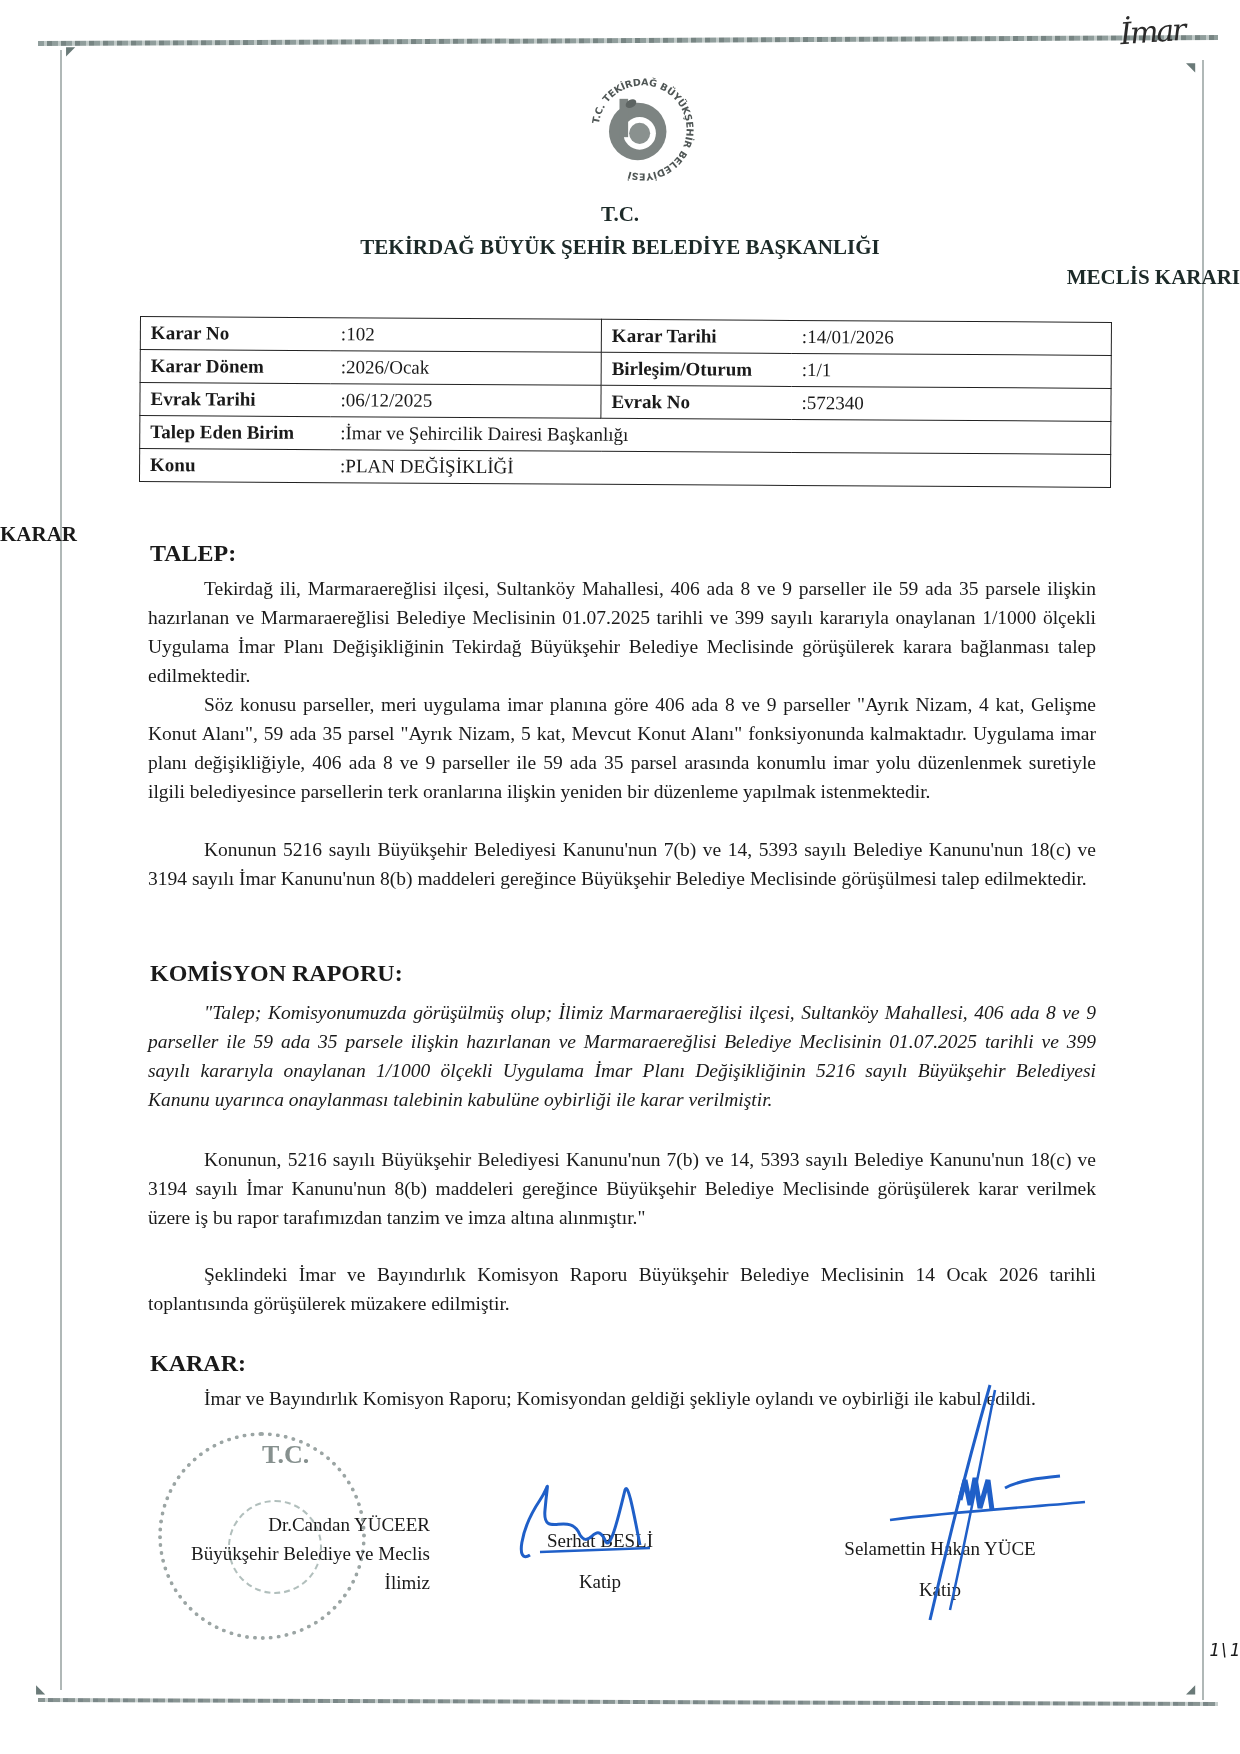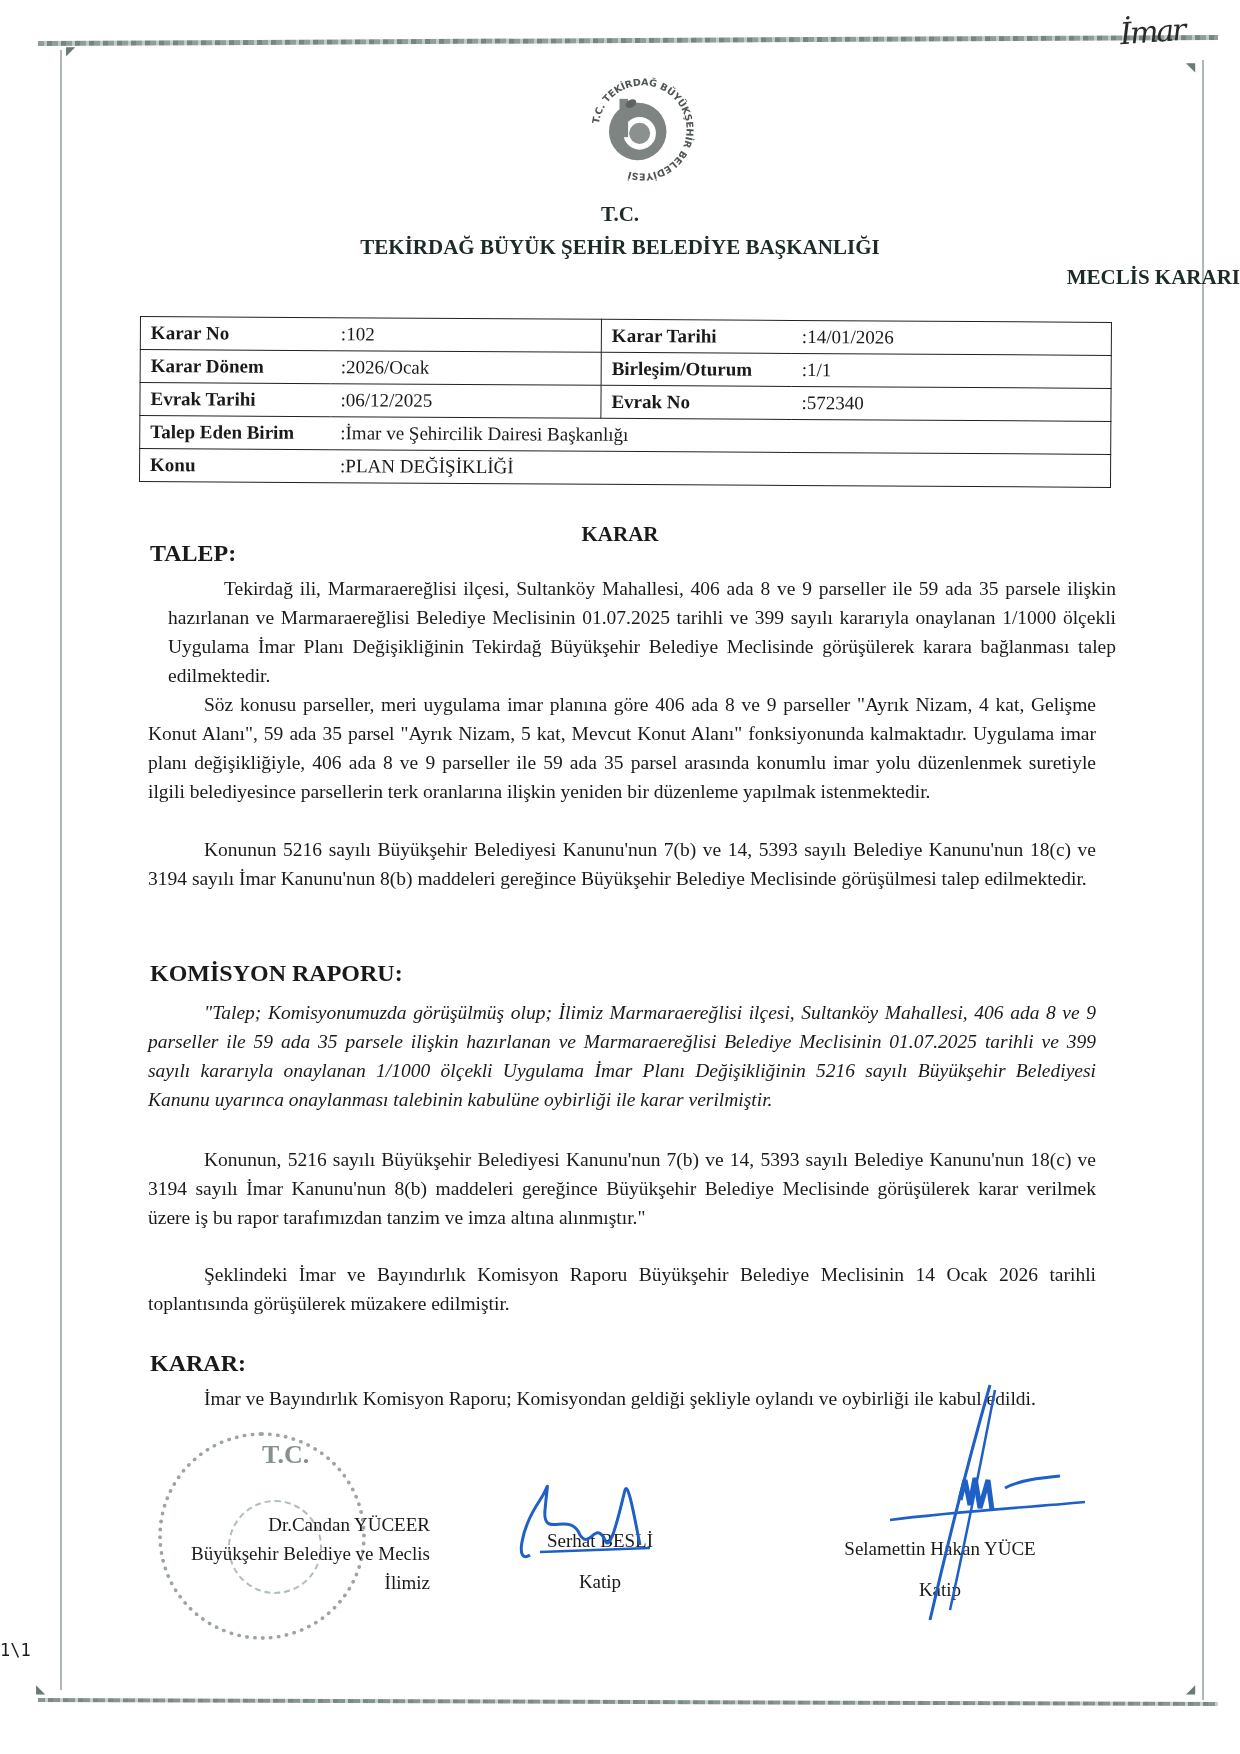--- a/index.html
+++ b/index.html
@@ -23,37 +23,37 @@
   .h-inst { top: 235px; font-size: 21px; }
   .h-sub { top: 265px; font-size: 21px; text-align: right; }
 
   table.meta { position: absolute; left: 140px; top: 316px; width: 972px; border-collapse: collapse;
                transform: rotate(0.35deg); transform-origin: left top; font-size: 19px; }
   table.meta td { border: 1.5px solid #222; padding: 2px 10px 2px 10px; height: 28px; vertical-align: middle; }
   table.meta td.lbl { font-weight: bold; }
   table.meta .nob { border-left: none; }
   table.meta .nor { border-right: none; }
 
-  .karar-title { position: absolute; left: 0; top: 522px; width: 1240px; text-align: center; font-size: 21px; font-weight: bold; }
+  .karar-title { position: absolute; left: 0; top: 522px; width: 1240px; font-size: 21px; font-weight: bold; }
   .section-head { position: absolute; left: 150px; font-size: 24px; font-weight: bold; }
 
   .para { position: absolute; left: 148px; width: 948px; font-size: 19.5px; line-height: 29px; text-align: justify;
           text-indent: 56px; }
   .para.italic { font-style: italic; }
 
   .sig { position: absolute; text-align: center; font-size: 19px; line-height: 29px; }
   .stamp { position: absolute; left: 158px; top: 1432px; width: 200px; height: 200px; border-radius: 50%;
            border: 4px dotted #4a5c5a; opacity: .55; }
   .stamp-inner { position: absolute; left: 228px; top: 1500px; width: 90px; height: 90px; border-radius: 50%;
            border: 2px dashed #66807c; opacity: .5; }
   .stamp-tc { position: absolute; left: 262px; top: 1440px; font-size: 26px; font-weight: bold; color: #53625f; opacity: .7; }
 
   .scribble { position: absolute; pointer-events: none; }
 
-  .page-num { position: absolute; left: 0; top: 1640px; width: 1240px; text-align: left; font-family: "DejaVu Sans Mono", monospace; font-size: 17px; }
+  .page-num { position: absolute; left: 0; top: 1640px; width: 1240px; text-align: right; font-family: "DejaVu Sans Mono", monospace; font-size: 17px; font-style: italic; }
 </style>
 </head>
 <body>
 
 <div class="frame-top"></div>
 <div class="frame-bottom"></div>
 <div class="frame-left"></div>
 <div class="frame-right"></div>
 <span class="corner-mark" style="left:66px;top:44px;">◤</span>
 <span class="corner-mark" style="left:1186px;top:60px;">◥</span>
@@ -107,21 +107,21 @@
   <tr>
     <td class="lbl nor">Konu</td>
     <td class="nob" colspan="3">:PLAN DEĞİŞİKLİĞİ</td>
   </tr>
 </tbody>
   </table>
 
 <div class="karar-title">KARAR</div>
 <div class="section-head" style="top:540px;">TALEP:</div>
 
-<p class="para" style="top:554px;margin-left:20px;">Tekirdağ ili, Marmaraereğlisi ilçesi, Sultanköy Mahallesi, 406 ada 8 ve 9 parseller ile 59 ada 35 parsele ilişkin hazırlanan ve Marmaraereğlisi Belediye Meclisinin 01.07.2025 tarihli ve 399 sayılı kararıyla onaylanan 1/1000 ölçekli Uygulama İmar Planı Değişikliğinin Tekirdağ Büyükşehir Belediye Meclisinde görüşülerek karara bağlanması talep edilmektedir.</p>
+<p class="para" style="top:554px;">Tekirdağ ili, Marmaraereğlisi ilçesi, Sultanköy Mahallesi, 406 ada 8 ve 9 parseller ile 59 ada 35 parsele ilişkin hazırlanan ve Marmaraereğlisi Belediye Meclisinin 01.07.2025 tarihli ve 399 sayılı kararıyla onaylanan 1/1000 ölçekli Uygulama İmar Planı Değişikliğinin Tekirdağ Büyükşehir Belediye Meclisinde görüşülerek karara bağlanması talep edilmektedir.</p>
 <p class="para" style="top:670px;">Söz konusu parseller, meri uygulama imar planına göre 406 ada 8 ve 9 parseller "Ayrık Nizam, 4 kat, Gelişme Konut Alanı", 59 ada 35 parsel "Ayrık Nizam, 5 kat, Mevcut Konut Alanı" fonksiyonunda kalmaktadır. Uygulama imar planı değişikliğiyle, 406 ada 8 ve 9 parseller ile 59 ada 35 parsel arasında konumlu imar yolu düzenlenmek suretiyle ilgili belediyesince parsellerin terk oranlarına ilişkin yeniden bir düzenleme yapılmak istenmektedir.</p>
 <p class="para" style="top:815px;">Konunun 5216 sayılı Büyükşehir Belediyesi Kanunu'nun 7(b) ve 14, 5393 sayılı Belediye Kanunu'nun 18(c) ve 3194 sayılı İmar Kanunu'nun 8(b) maddeleri gereğince Büyükşehir Belediye Meclisinde görüşülmesi talep edilmektedir.</p>
 
 <div class="section-head" style="top:960px;">KOMİSYON RAPORU:</div>
 <p class="para italic" style="top:978px;">"Talep; Komisyonumuzda görüşülmüş olup; İlimiz Marmaraereğlisi ilçesi, Sultanköy Mahallesi, 406 ada 8 ve 9 parseller ile 59 ada 35 parsele ilişkin hazırlanan ve Marmaraereğlisi Belediye Meclisinin 01.07.2025 tarihli ve 399 sayılı kararıyla onaylanan 1/1000 ölçekli Uygulama İmar Planı Değişikliğinin 5216 sayılı Büyükşehir Belediyesi Kanunu uyarınca onaylanması talebinin kabulüne oybirliği ile karar verilmiştir.</p>
 <p class="para" style="top:1125px;">Konunun, 5216 sayılı Büyükşehir Belediyesi Kanunu'nun 7(b) ve 14, 5393 sayılı Belediye Kanunu'nun 18(c) ve 3194 sayılı İmar Kanunu'nun 8(b) maddeleri gereğince Büyükşehir Belediye Meclisinde görüşülerek karar verilmek üzere iş bu rapor tarafımızdan tanzim ve imza altına alınmıştır."</p>
 <p class="para" style="top:1240px;">Şeklindeki İmar ve Bayındırlık Komisyon Raporu Büyükşehir Belediye Meclisinin 14 Ocak 2026 tarihli toplantısında görüşülerek müzakere edilmiştir.</p>
 
 <div class="section-head" style="top:1350px;">KARAR:</div>
 <p class="para" style="top:1364px;">İmar ve Bayındırlık Komisyon Raporu; Komisyondan geldiği şekliyle oylandı ve oybirliği ile kabul edildi.</p>

